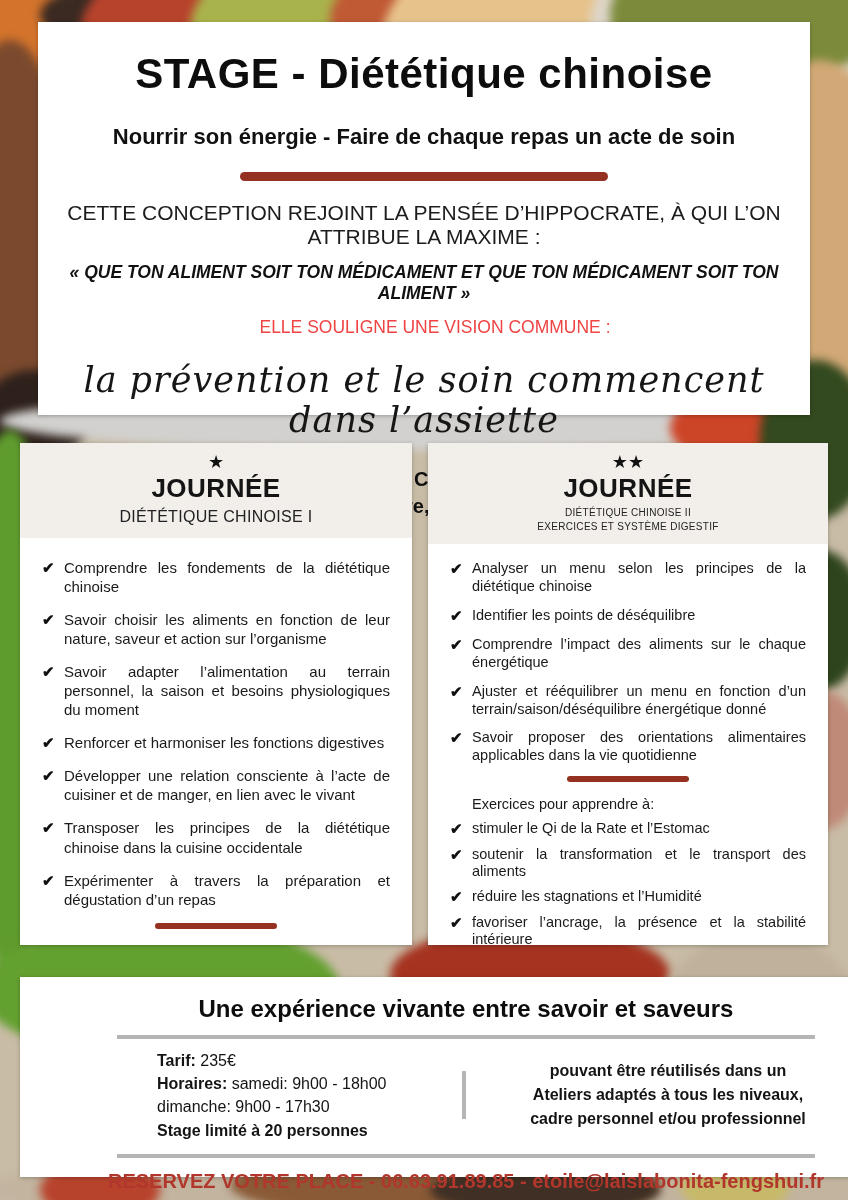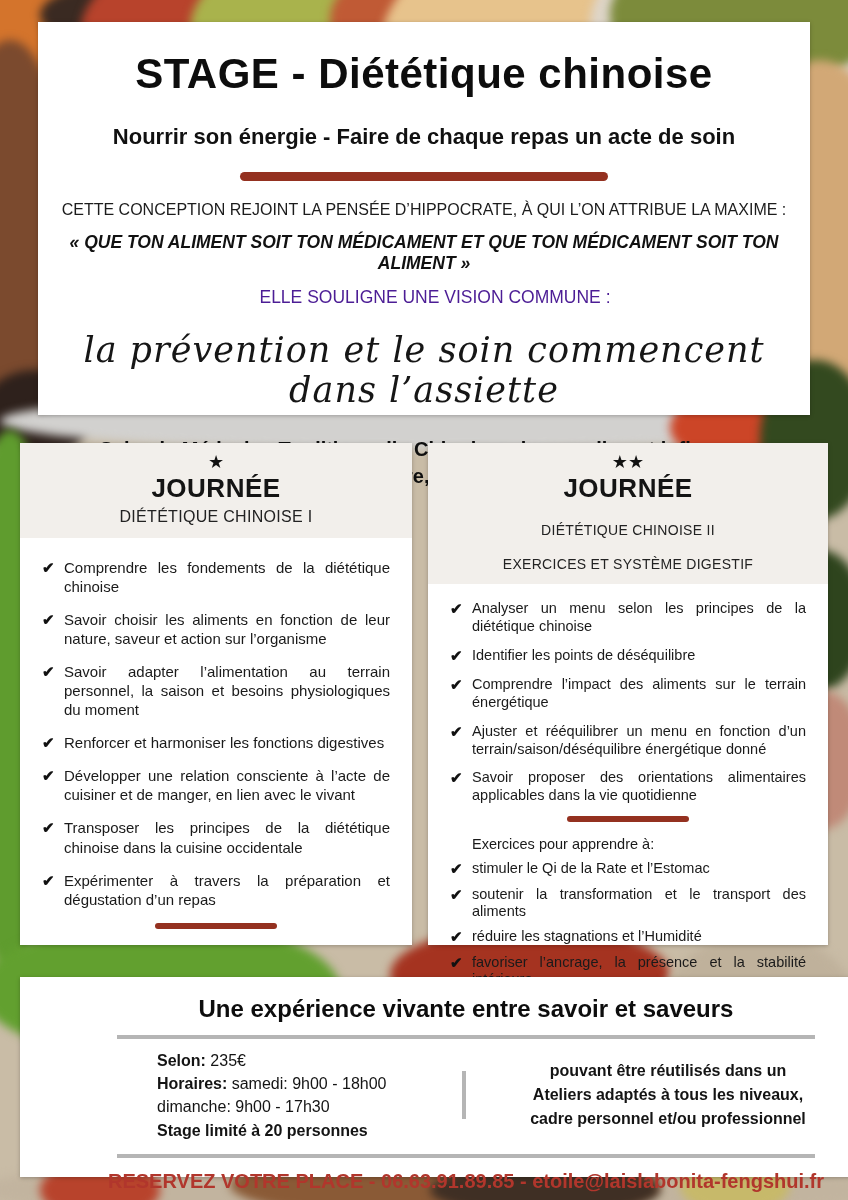--- a/index.html
+++ b/index.html
@@ -40,32 +40,32 @@
   .header-card{left:38px;top:22px;width:772px;height:393px;text-align:center;}
   .left-card{left:20px;top:443px;width:392px;height:502px;}
   .right-card{left:428px;top:443px;width:400px;height:502px;}
   .bottom-card{left:20px;top:977px;width:808px;height:200px;text-align:center;padding-left:42px;}
 
   
   .main-title{margin-top:28px;font-size:42px;font-weight:700;letter-spacing:.5px;color:#0d0d0d;}
   .main-subtitle{margin-top:26px;font-size:22px;font-weight:700;color:#111;}
   .red-bar{height:9px;border-radius:6px;background:var(--accent);margin:0 auto;}
   .bar-title{width:368px;margin-top:22px;}
-  .intro1{margin-top:20px;font-size:16px;color:#1c1c1c;}
+  .intro1{margin-top:20px;font-size:21px;color:#1c1c1c;}
   .intro-quote{margin-top:13px;font-size:17.5px;font-weight:700;font-style:italic;color:#111;}
-  .intro2{margin-top:13px;font-size:17.5px;color:#4c1d95;padding-left:22px;}
+  .intro2{margin-top:13px;font-size:17.5px;color:#ef4444;padding-left:22px;}
   .script-line{margin-top:22px;font-family:"DejaVu Serif",serif;font-style:italic;font-size:35px;letter-spacing:1px;color:#161616;}
   .mtc{margin:26px auto 0;max-width:660px;font-size:20px;font-weight:700;line-height:1.35;color:#0f0f0f;}
 
   
   .col-head{background:var(--band);text-align:center;padding:10px 0 12px;}
   .stars{font-size:18px;color:#111;line-height:1;}
   .col-title{font-size:26px;font-weight:700;letter-spacing:.5px;color:#141414;margin-top:2px;}
   .col-sub{font-size:16px;color:#222;margin-top:4px;letter-spacing:.3px;}
-  .right-card .col-sub{font-size:14px;margin-top:18px;}
+  .right-card .col-sub{font-size:10px;margin-top:3px;}
 
   ul.checklist{list-style:none;margin:0;padding:20px 22px 0 22px;}
   ul.checklist li{display:flex;margin-bottom:14px;}
   .left-card ul.checklist li{font-size:15px;line-height:1.27;}
   .right-card ul.checklist{padding-top:16px;}
   .right-card ul.checklist li{font-size:14.5px;line-height:1.23;margin-bottom:11px;}
   ul.checklist .chk{flex:0 0 22px;font-size:15px;font-weight:700;color:#111;}
   ul.checklist .txt{flex:1;text-align:justify;color:#1a1a1a;}
 
   .bar-col{width:122px;height:6px;margin-top:10px;}
@@ -187,21 +187,21 @@
           <span class="txt">Analyser un menu selon les principes de la diététique chinoise</span>
         </li>
 
         <li>
           <span class="chk">✔</span>
           <span class="txt">Identifier les points de déséquilibre</span>
         </li>
 
         <li>
           <span class="chk">✔</span>
-          <span class="txt">Comprendre l’impact des aliments sur le terrain énergétique</span>
+          <span class="txt">Comprendre l’impact des aliments sur le chaque énergétique</span>
         </li>
 
         <li>
           <span class="chk">✔</span>
           <span class="txt">Ajuster et rééquilibrer un menu en fonction d’un terrain/saison/déséquilibre énergétique donné</span>
         </li>
 
         <li>
           <span class="chk">✔</span>
           <span class="txt">Savoir proposer des orientations alimentaires applicables dans la vie quotidienne</span>
@@ -231,21 +231,21 @@
           <span class="txt">favoriser l’ancrage, la présence et la stabilité intérieure</span>
         </li>
       </ul>
   </div>
 
   <div class="card bottom-card">
     <div class="bottom-title">Une expérience vivante entre savoir et saveurs</div>
     <div class="gray-line"></div>
     <div class="info-row">
       <div class="info-left">
-        <div><span class="bold">Selon:</span><span> 235€</span></div>
+        <div><span class="bold">Tarif:</span><span> 235€</span></div>
         <div><span class="bold">Horaires:</span><span> samedi: 9h00 - 18h00</span></div>
         <div>dimanche: 9h00 - 17h30</div>
         <div class="bold">Stage limité à 20 personnes</div>
       </div>
       <div class="v-div"></div>
       <div class="info-right">
         <div>pouvant être réutilisés dans un</div>
         <div>Ateliers adaptés à tous les niveaux,</div>
         <div>cadre personnel et/ou professionnel</div>
       </div>

